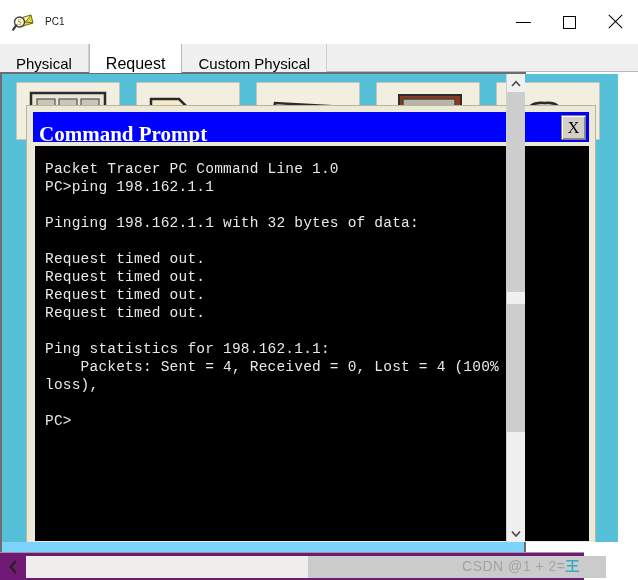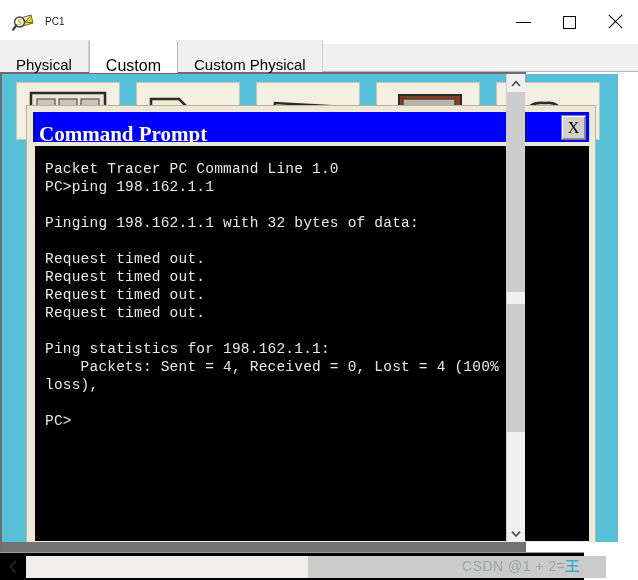--- a/index.html
+++ b/index.html
@@ -97,23 +97,23 @@
   }
   .tabstrip::after {
     content: "";
     position: absolute;
     left: 0; bottom: 0;
     width: 638px; height: 1px;
     background: #b9b9b9;
   }
   .tab {
     height: 28px;
-    padding: 16px 16px;
-    display: flex;
-    align-items: flex-start;
+    padding: 0 16px;
+    display: flex;
+    align-items: flex-end;
     font-size: 15px;
     color: #000;
     background: #f0f0f0;
     border-right: 1px solid #cfcfcf;
     cursor: default;
     position: relative;
     z-index: 2;
   }
   .tab.active {
     background: #ffffff;
@@ -127,21 +127,21 @@
     flex: 1 1 auto;
     height: 28px;
     background: #f0f0f0;
   }
 
   
   .desktop-frame {
     position: absolute;
     left: 0; top: 72px;
     width: 526px; height: 508px;
-    background: #737373;
+    background: #7dd3fc;
     border-left: 2px solid #6d6d6d;
     border-top: 2px solid #6d6d6d;
     border-right: 2px solid #6d6d6d;
   }
   .desktop-bg {
     position: absolute;
     left: 0; top: 0;
     width: 616px; height: 468px;
     background: #55c0d8;
     overflow: hidden;
@@ -249,21 +249,21 @@
     width: 18px;
     background: #cdcdcd;
     cursor: default;
   }
 
   
   .hscroll {
     position: absolute;
     left: 0; bottom: 0;
     width: 584px; height: 28px;
-    background: #000000;
+    background: #701a75;
     border-top: 1px solid #9a9a9a;
     display: flex;
     align-items: center;
   }
   .hs-arrow {
     width: 26px; height: 26px;
     display: flex;
     align-items: center;
     justify-content: center;
     font-size: 15px;
@@ -332,21 +332,21 @@
         <span class="glyph-close"></span>
       </div>
     </div>
   </div>
 
   <div class="tabstrip">
     <div class="tab">
       <span>Physical</span>
     </div>
     <div class="tab active">
-      <span>Custom</span>
+      <span>Request</span>
     </div>
     <div class="tab">
       <span>Custom Physical</span>
     </div>
     <div class="tab-spacer"></div>
   </div>
 
   <div class="desktop-frame">
 
     <div class="desktop-bg">

